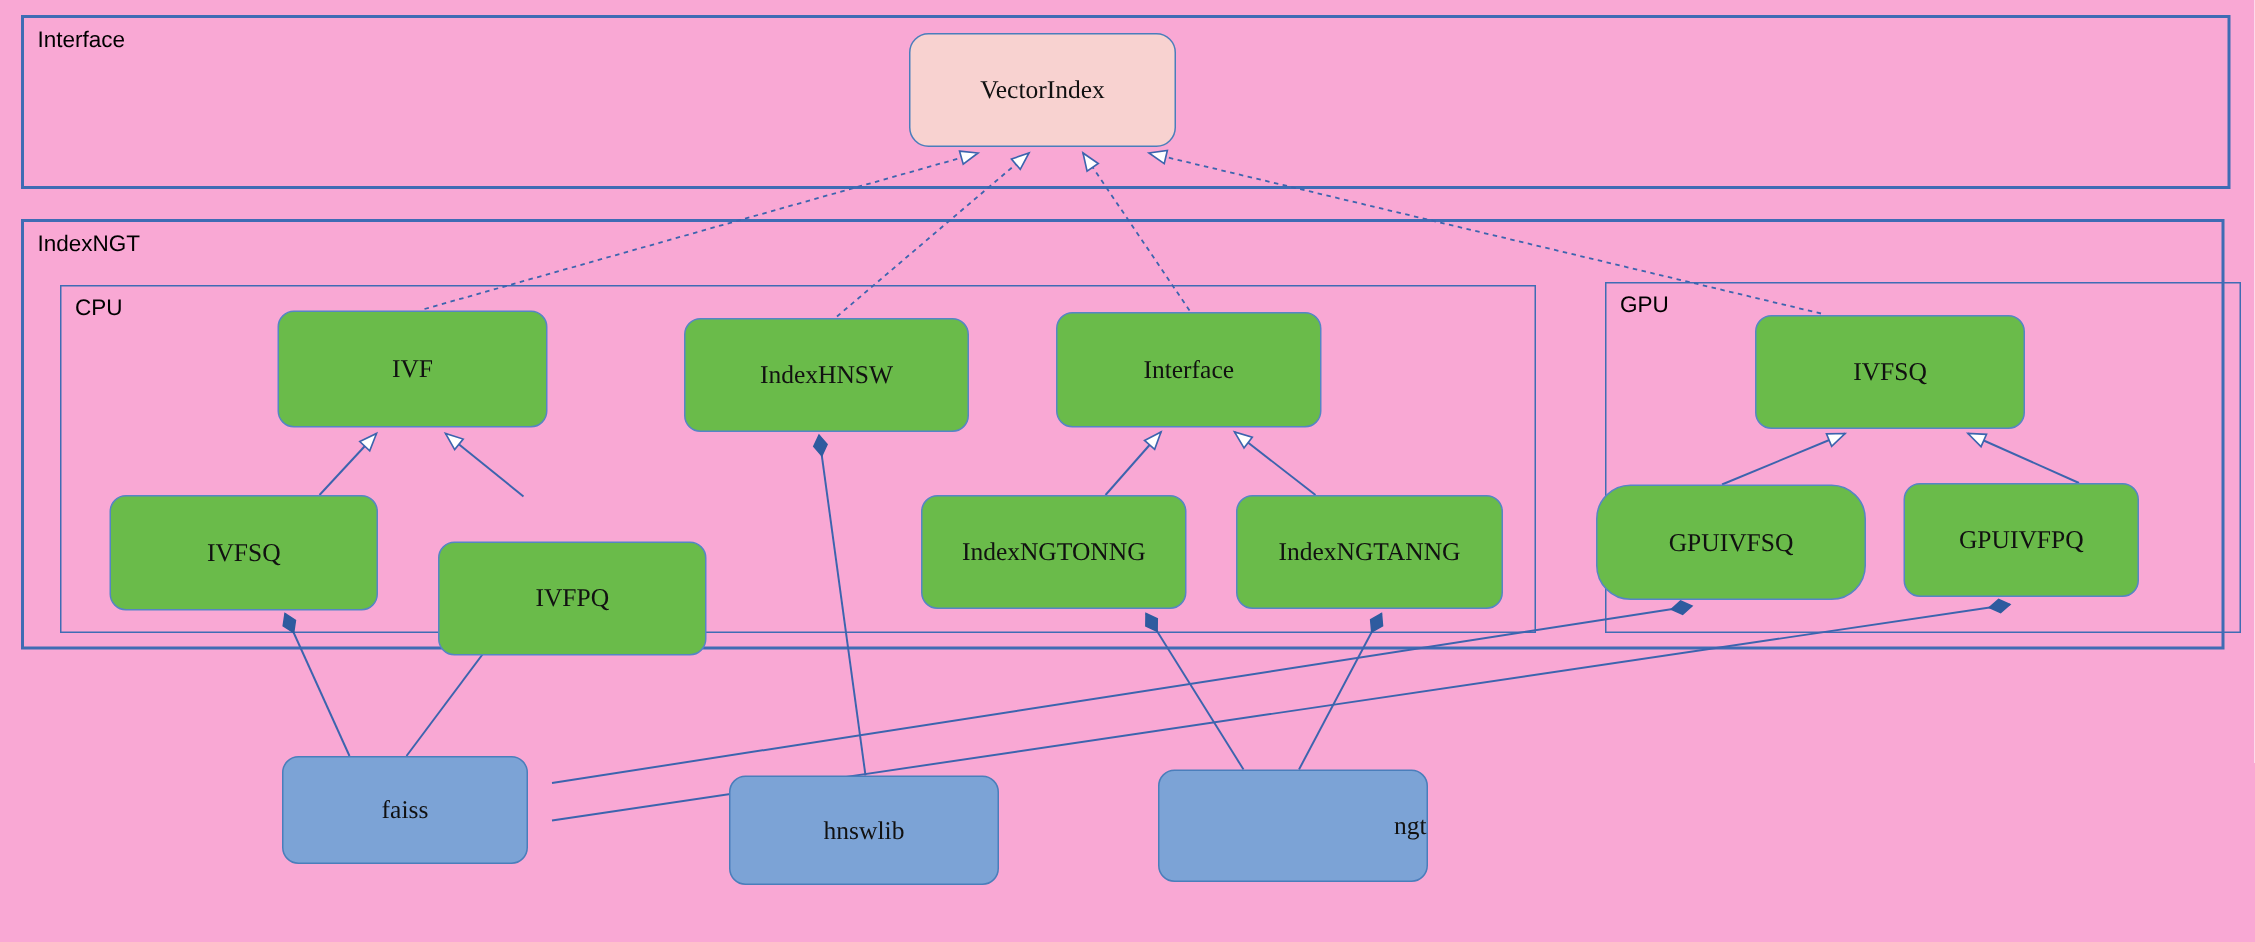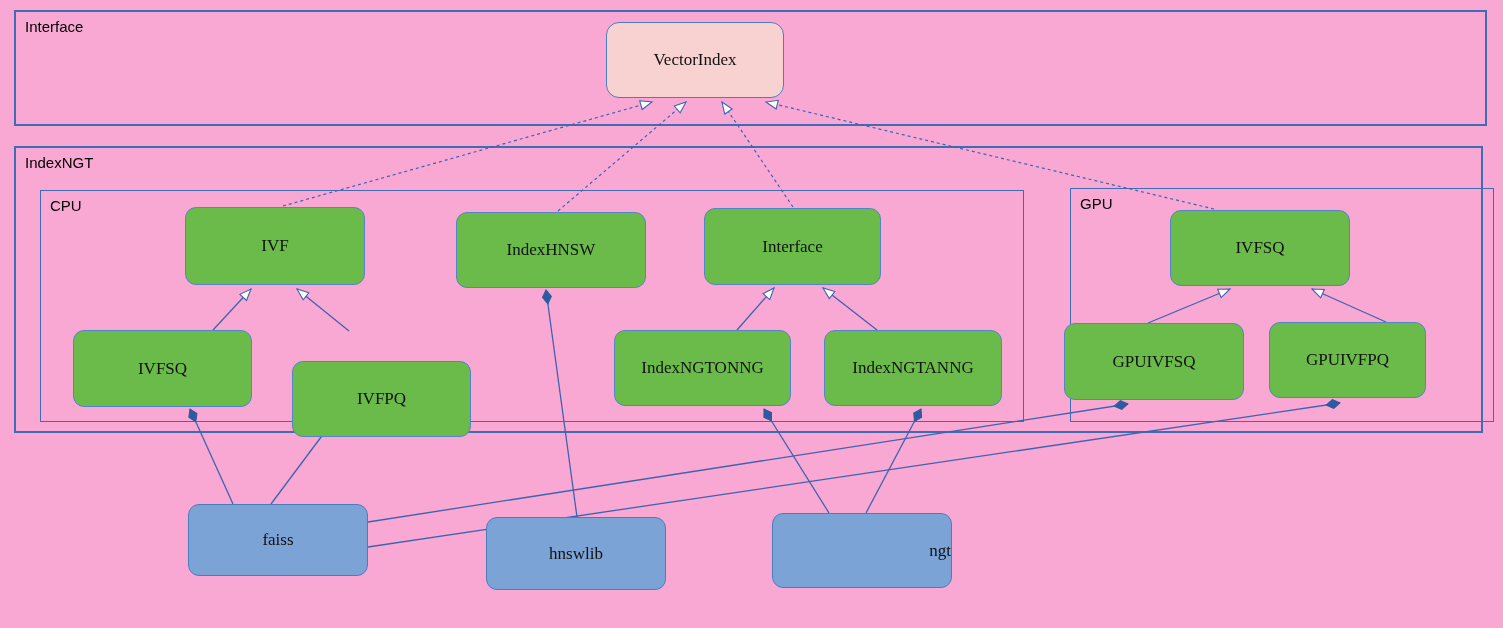--- a/index.html
+++ b/index.html
@@ -104,28 +104,28 @@
   <div class="node green" style="left:614px;top:330px;width:177px;height:76px;">
     <span>IndexNGTONNG</span>
   </div>
   <div class="node green" style="left:824px;top:330px;width:178px;height:76px;">
     <span>IndexNGTANNG</span>
   </div>
 
   <div class="node green" style="left:1170px;top:210px;width:180px;height:76px;">
     <span>IVFSQ</span>
   </div>
-  <div class="node green" style="left:1064px;top:323px;width:180px;height:77px;">
+  <div class="node green" style="left:1064px;top:323px;width:180px;height:77px;border-radius:23px;">
     <span>GPUIVFSQ</span>
   </div>
   <div class="node green" style="left:1269px;top:322px;width:157px;height:76px;">
     <span>GPUIVFPQ</span>
   </div>
 
-  <div class="node blue" style="left:188px;top:504px;width:180px;height:72px;">
+  <div class="node blue" style="left:188px;top:504px;width:164px;height:72px;">
     <span>faiss</span>
   </div>
   <div class="node blue" style="left:486px;top:517px;width:180px;height:73px;">
     <span>hnswlib</span>
   </div>
   <div class="node blue" style="left:772px;top:513px;width:180px;height:75px;justify-content:flex-end;">
     <span>ngt</span>
   </div>
 
 </div>

